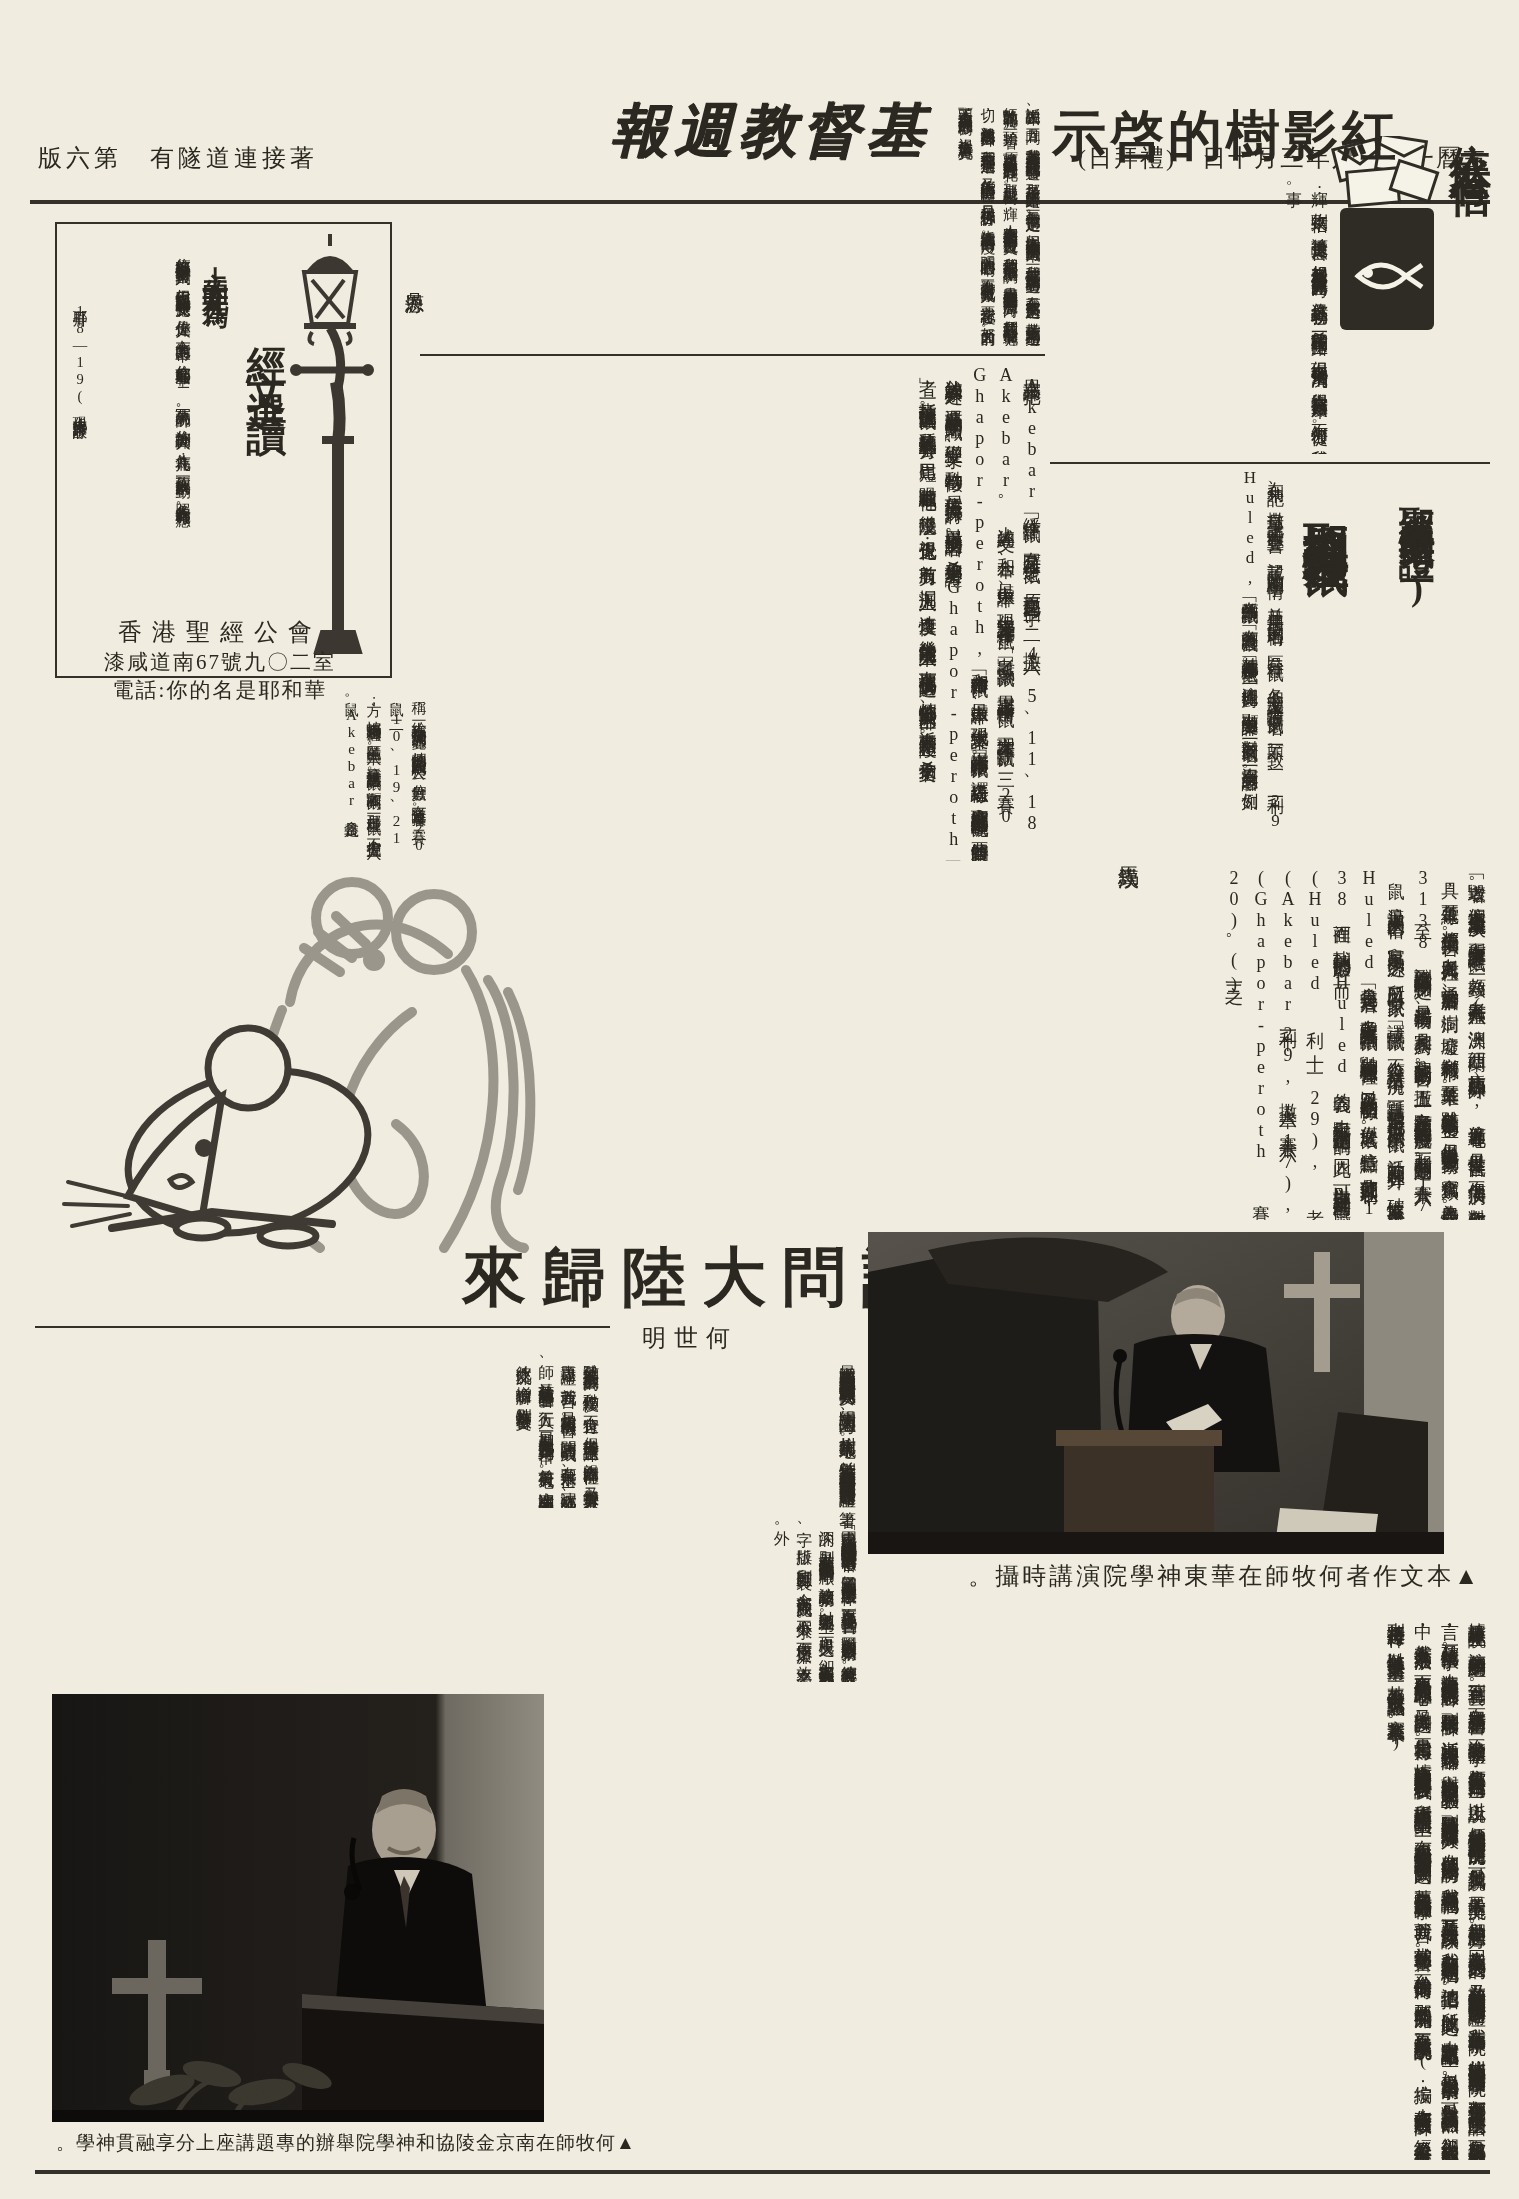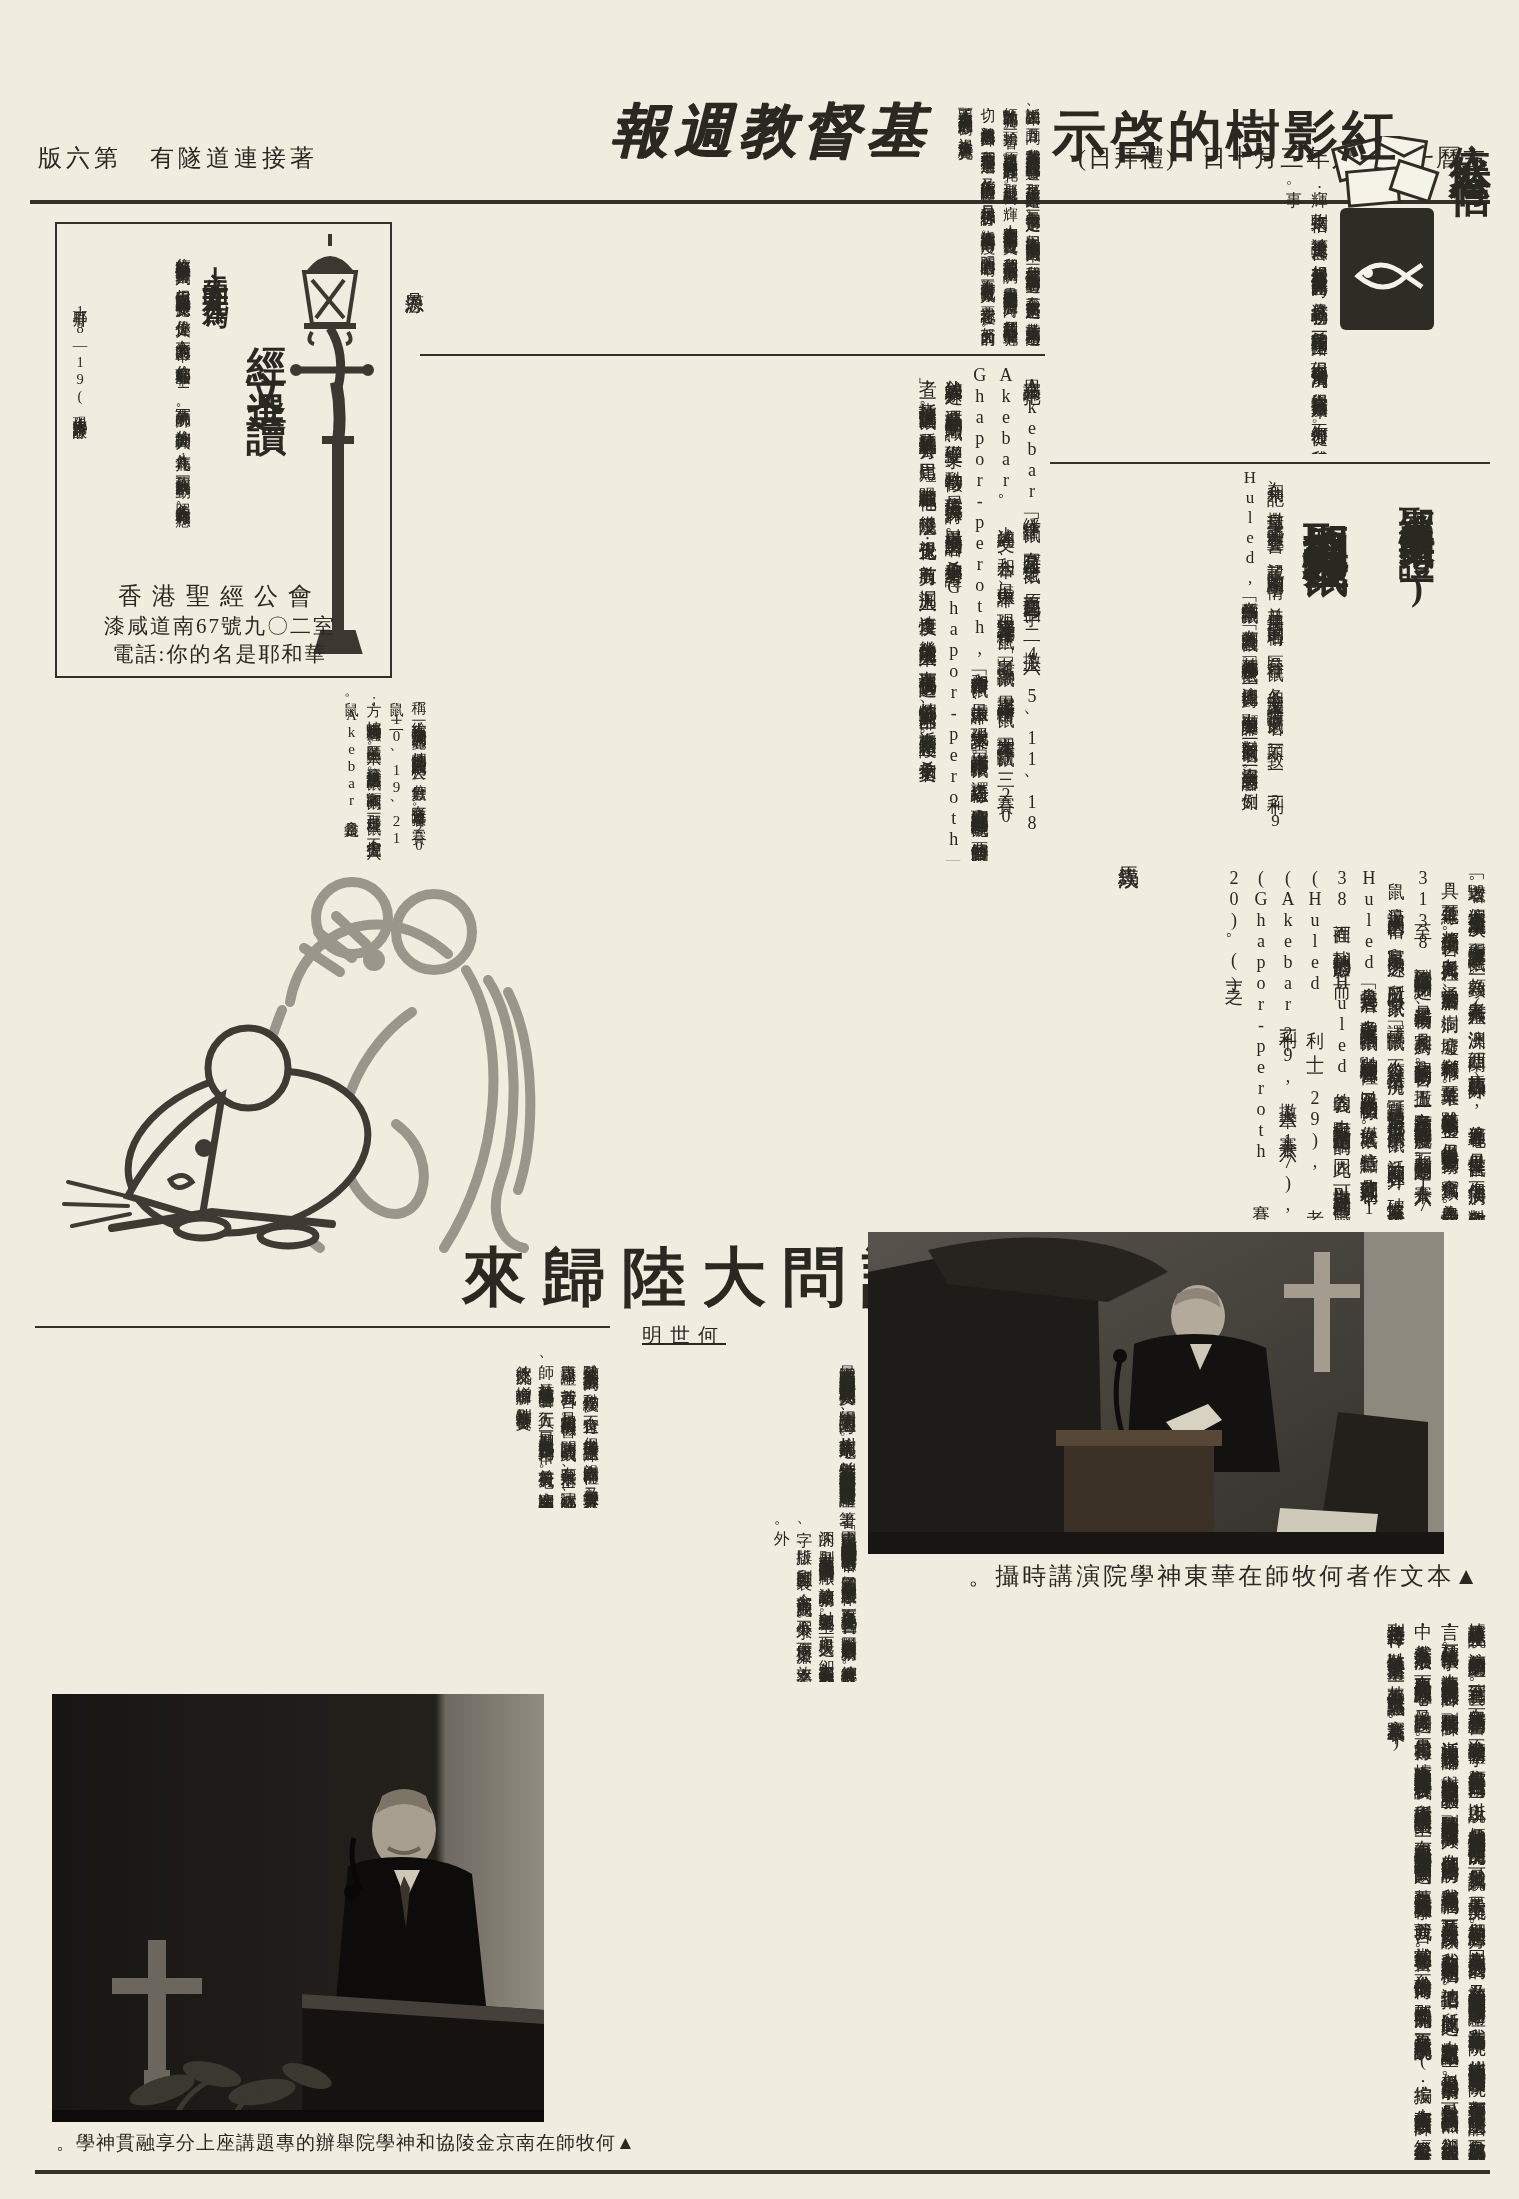--- a/index.html
+++ b/index.html
@@ -10,21 +10,21 @@
     color:#2b2822;overflow:hidden;
   }
   .abs{position:absolute;}
   .v{
     position:absolute;writing-mode:vertical-rl;text-orientation:upright;
     overflow:hidden;line-height:1.5;letter-spacing:1px;text-align:justify;
   }
   .h{position:absolute;white-space:nowrap;}
   .rule{position:absolute;background:#34302a;}
   .box{position:absolute;border:2px solid #34302a;background:#f0ecdf;}
-  .center{text-align:center;}
+  .center{text-align:center;margin-top:36px;}
   .bold{font-weight:bold;}
   svg{display:block;}
 </style>
 </head>
 <body>
 
 <div class="h" style="left:38px;top:142px;font-size:24px;letter-spacing:4px;">版六第　有隧道連接著</div>
 <div class="h bold" style="left:560px;top:92px;width:420px;text-align:center;font-size:58px;letter-spacing:6px;white-space:nowrap;text-shadow:1px 1px 0 #2b2822;font-style:italic;">報週教督基</div>
 <div class="h" style="left:1078px;top:142px;font-size:24px;letter-spacing:2px;">(日拜禮)　日十月三年六九九一曆主</div>
 <div class="rule" style="left:30px;top:200px;width:1460px;height:4px;"></div>
@@ -129,21 +129,21 @@
       </g>
       <path d="M60 376 L 160 360 L 280 372" fill="none" stroke-width="8"></path>
       <ellipse cx="150" cy="376" rx="26" ry="10"></ellipse>
       <ellipse cx="236" cy="384" rx="28" ry="10"></ellipse>
     </g>
   </svg>
 </div>
 
 <div class="rule" style="left:35px;top:1326px;width:575px;height:2px;"></div>
 <div class="h bold" style="left:462px;top:1234px;font-size:64px;letter-spacing:16px;">來歸陸大問訪</div>
-<div class="h" style="left:642px;top:1322px;font-size:20px;letter-spacing:8px;text-decoration:underline;">明世何</div>
+<div class="h" style="left:642px;top:1322px;font-size:24px;letter-spacing:8px;">明世何</div>
 
 <div class="abs" style="left:868px;top:1232px;">
   <svg width="576" height="322" viewBox="0 0 576 322">
     <defs>
       <linearGradient id="p1bg" x1="0" y1="0" x2="1" y2="1">
         <stop offset="0" stop-color="#57534c"></stop>
           <stop offset="1" stop-color="#322f2a"></stop>
       </linearGradient>
     </defs>
     <rect width="576" height="322" fill="url(#p1bg)"></rect>

